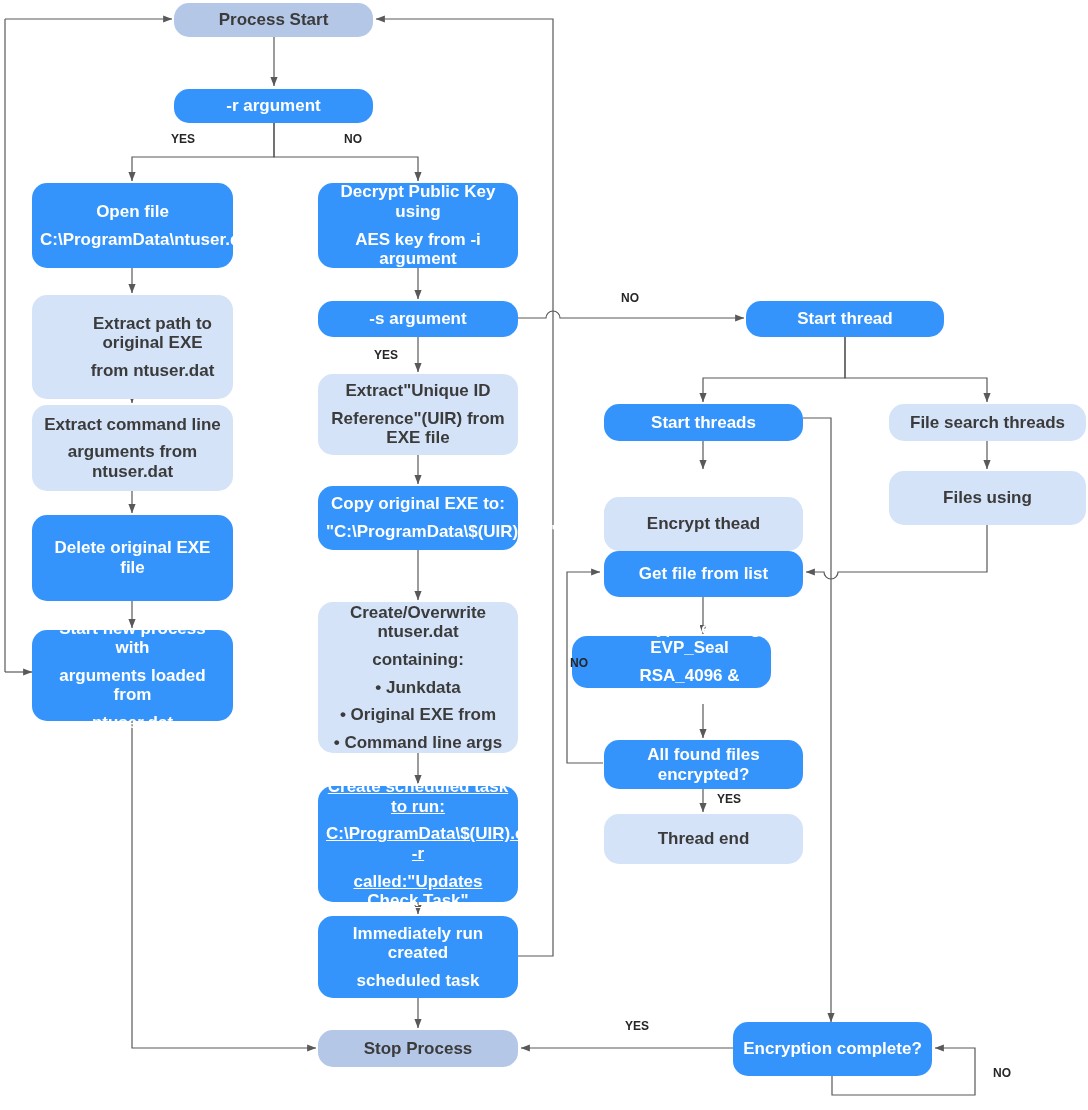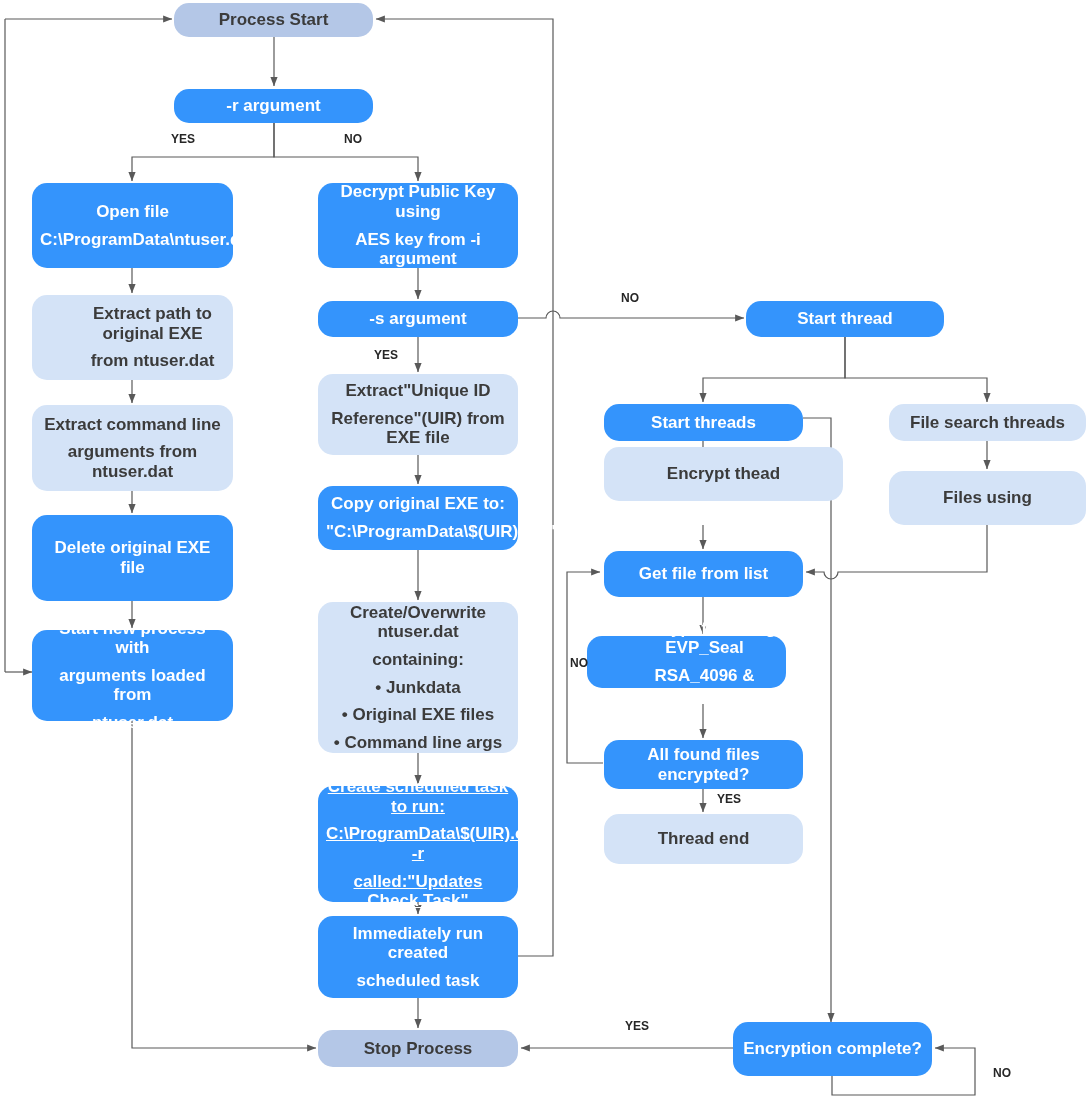--- a/index.html
+++ b/index.html
@@ -149,21 +149,21 @@
   <div class="node action" style="left:32px; top:183px; width:201px; height:85px;">
     <span class="ln">Open file</span>
     <span class="ln">C:\ProgramData\ntuser.dat</span>
   </div>
 
   <div class="node action" style="left:318px; top:183px; width:200px; height:85px;">
     <span class="ln">Decrypt Public Key using</span>
     <span class="ln">AES key from -i argument</span>
   </div>
 
-  <div class="node state" style="left:32px; top:295px; width:201px; height:85px;padding-left:48px;">
+  <div class="node state" style="left:32px; top:295px; width:201px; height:104px;padding-left:48px;">
     <span class="ln">Extract path to original EXE</span>
     <span class="ln">from ntuser.dat</span>
   </div>
 
   <div class="node state" style="left:32px; top:405px; width:201px; height:86px;">
     <span class="ln">Extract command line</span>
     <span class="ln">arguments from ntuser.dat</span>
   </div>
 
   <div class="node action" style="left:32px; top:515px; width:201px; height:86px;">
@@ -187,21 +187,21 @@
 
   <div class="node action" style="left:318px; top:486px; width:200px; height:64px;">
     <span class="ln">Copy original EXE to:</span>
     <span class="ln">"C:\ProgramData\$(UIR).exe"</span>
   </div>
 
   <div class="node state bullets" style="left:318px; top:602px; width:200px; height:151px;">
     <span class="ln">Create/Overwrite ntuser.dat</span>
     <span class="ln">containing:</span>
     <span class="ln bullet">• Junkdata</span>
-    <span class="ln bullet">• Original EXE files</span>
+    <span class="ln bullet">• Original EXE from</span>
     <span class="ln bullet">• Command line args</span>
   </div>
 
   <div class="node action" style="left:318px; top:786px; width:200px; height:116px;text-decoration:underline;">
     <span class="ln">Create scheduled task to run:</span>
     <span class="ln">C:\ProgramData\$(UIR).exe -r</span>
     <span class="ln">called:"Updates Check Task"</span>
   </div>
 
   <div class="node action" style="left:318px; top:916px; width:200px; height:82px;">
@@ -218,33 +218,33 @@
   </div>
 
   <div class="node action" style="left:604px; top:404px; width:199px; height:37px;">
     <span class="ln">Start threads</span>
   </div>
 
   <div class="node state" style="left:889px; top:404px; width:197px; height:37px;">
     <span class="ln">File search threads</span>
   </div>
 
-  <div class="node state" style="left:604px; top:447px; width:239px; height:54px;align-items:center;">
+  <div class="node state" style="left:604px; top:497px; width:199px; height:54px;align-items:center;">
     <span class="ln">Encrypt thead</span>
   </div>
 
   <div class="node state" style="left:889px; top:471px; width:197px; height:54px;">
     <span class="ln">Files using</span>
   </div>
 
   <div class="node action" style="left:604px; top:551px; width:199px; height:46px;">
     <span class="ln">Get file from list</span>
   </div>
 
-  <div class="node action" style="left:587px; top:636px; width:199px; height:52px;padding-left:44px;">
+  <div class="node action" style="left:572px; top:636px; width:199px; height:52px;padding-left:44px;">
     <span class="ln">Encrypt file using EVP_Seal</span>
     <span class="ln">RSA_4096 &amp; AES_256</span>
   </div>
 
   <div class="node action" style="left:604px; top:740px; width:199px; height:49px;">
     <span class="ln">All found files encrypted?</span>
   </div>
 
   <div class="node state" style="left:604px; top:814px; width:199px; height:50px;">
     <span class="ln">Thread end</span>

